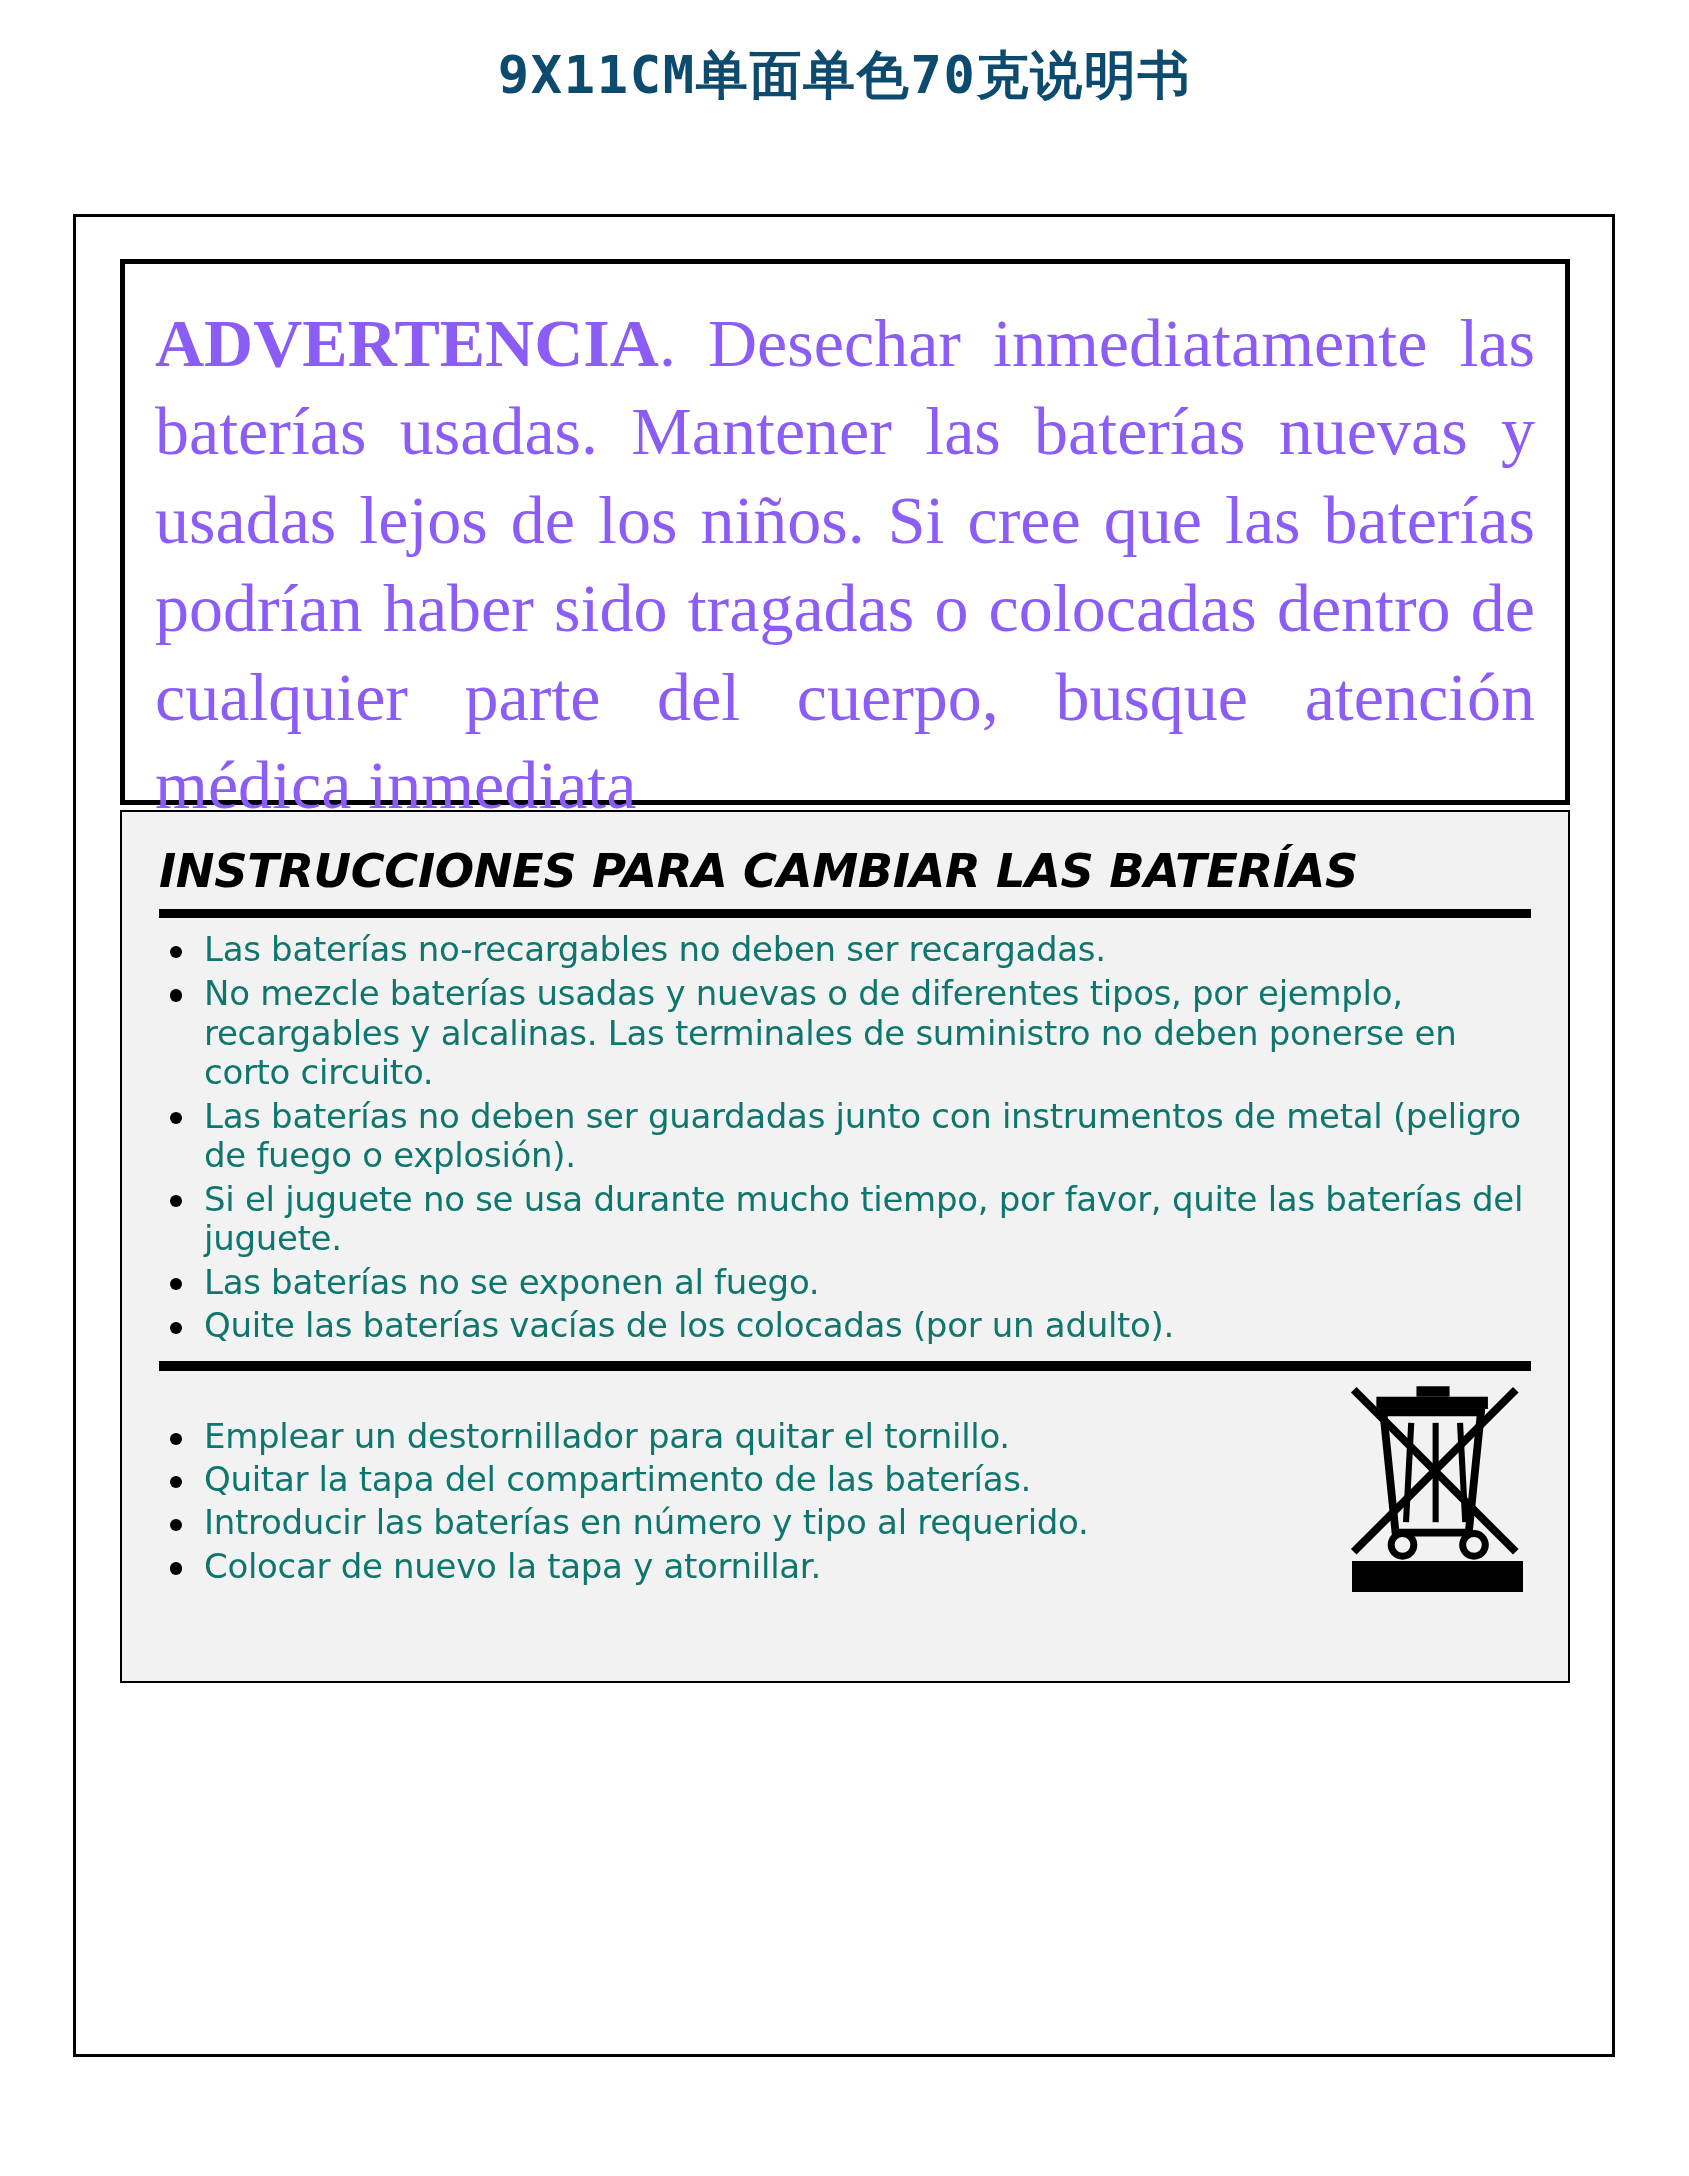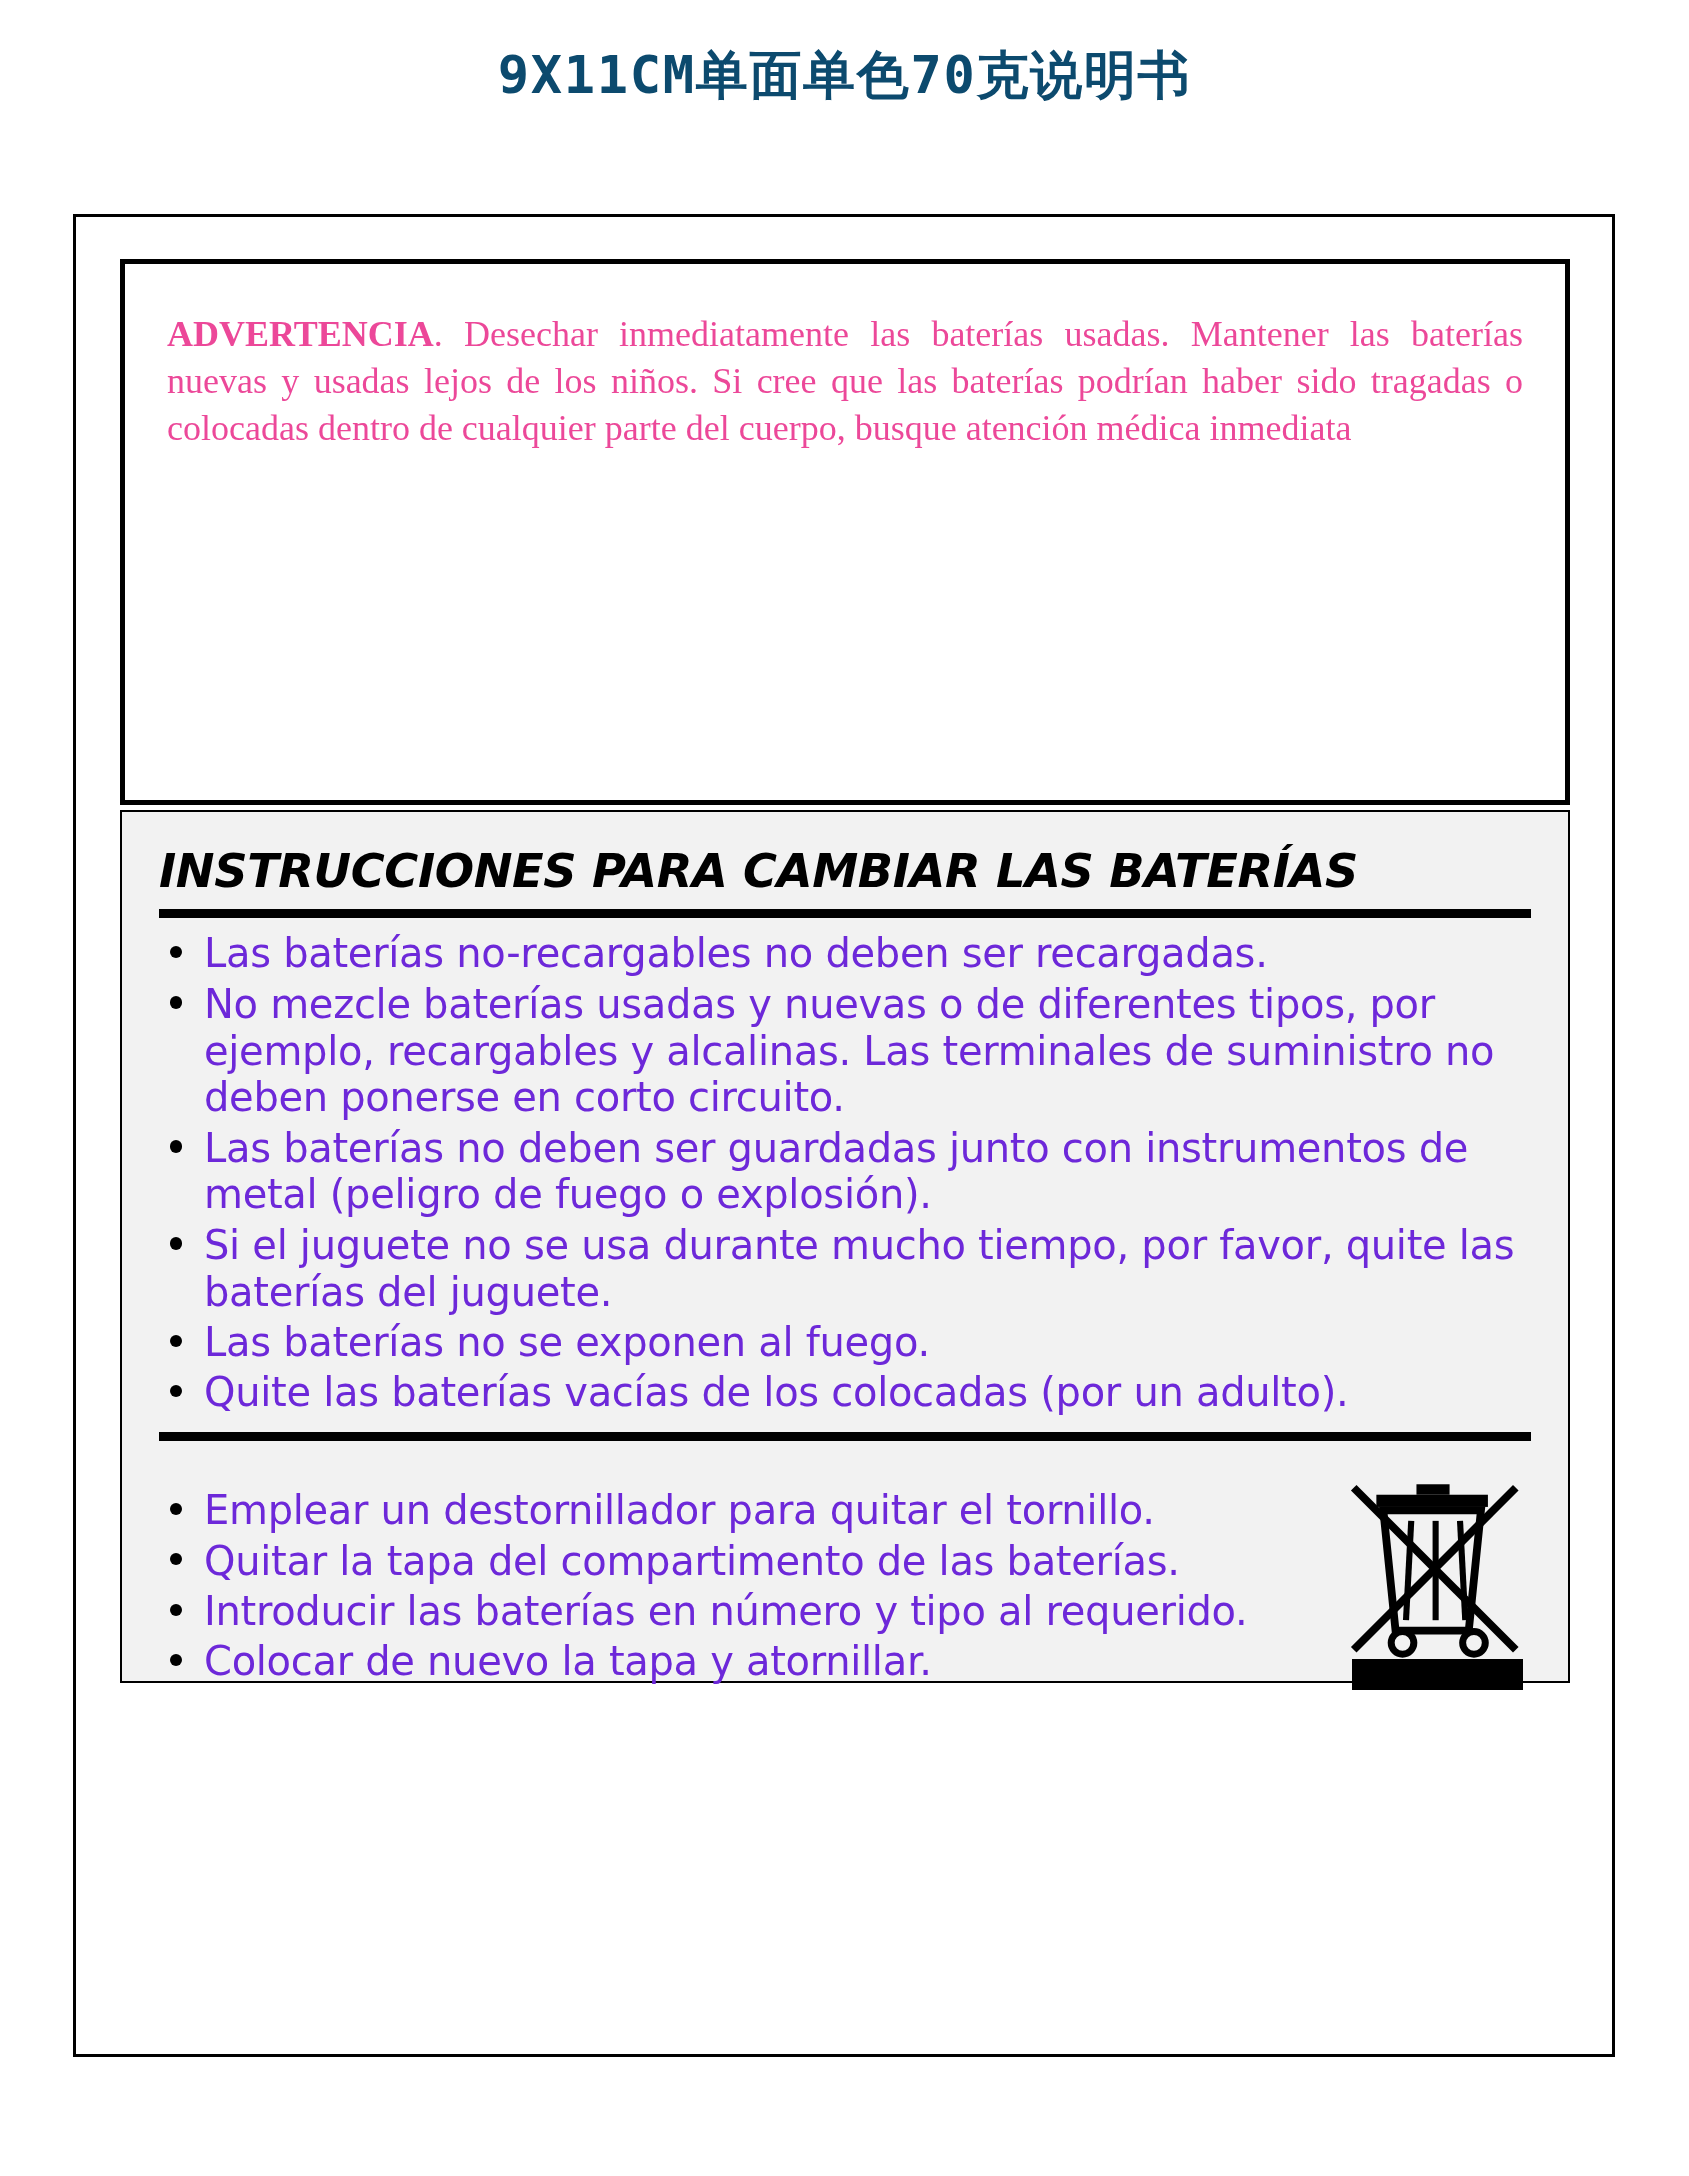--- a/index.html
+++ b/index.html
@@ -59,26 +59,26 @@
     top: 42px;
     width: 1450px;
     height: 546px;
     border: 5.2px solid #000;
     box-sizing: border-box;
     background: #fff;
     padding: 35px 30px 17.5px 30px;
   }
   .warning-text {
     font-family: "Liberation Serif", serif;
-    font-size: 36px;
+    font-size: 68px;
     line-height: 1.30;
     text-align: justify;
     text-justify: inter-word;
-    color: #ec4899;
-    margin: 12px;
+    color: #8b5cf6;
+    margin: 0;
     hyphens: none;
   }
   .warning-text .lead {
     font-weight: bold;
   }
 
   
   .instructions-box {
     position: absolute;
     left: 44px;
@@ -113,23 +113,23 @@
   }
 
   ul.bullets {
     list-style: none;
     margin: 0;
     padding: 0;
   }
   ul.bullets li {
     position: relative;
     font-family: "DejaVu Sans", sans-serif;
-    font-size: 40px;
+    font-size: 34px;
     line-height: 1.17;
-    color: #6d28d9;
+    color: #0f766e;
     padding-left: 45px;
     margin-bottom: 3.5px;
     letter-spacing: -0.3px;
   }
   ul.bullets li::before {
     content: "";
     position: absolute;
     left: 10.5px;
     top: 15.7px;
     width: 12.2px;

